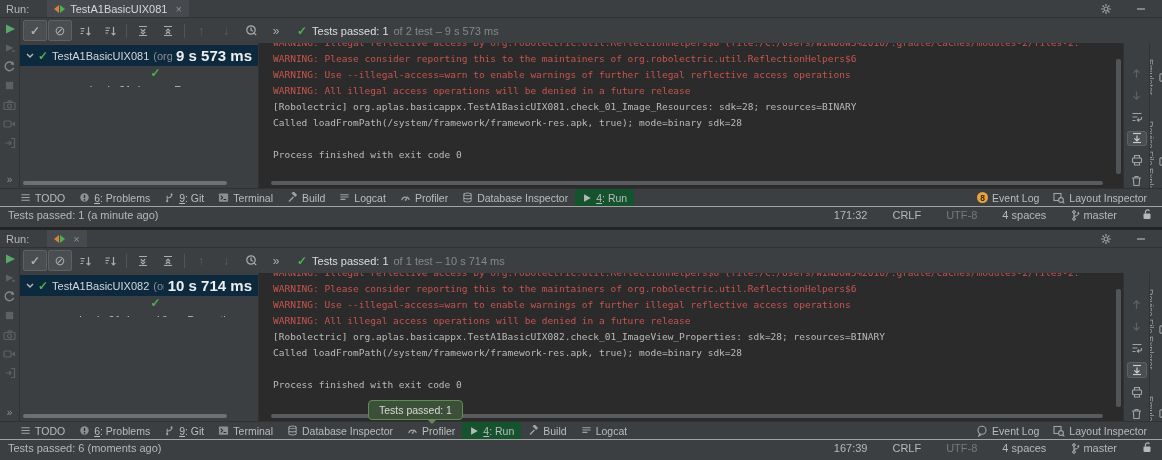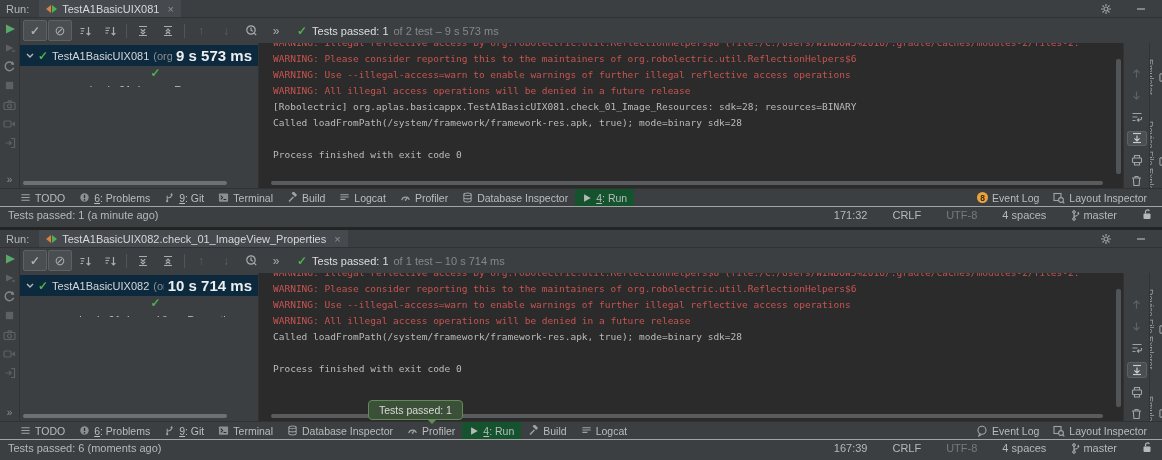--- a/index.html
+++ b/index.html
@@ -1,21 +1,21 @@
 <!DOCTYPE html>
 <html><head>
 <meta charset="utf-8">
 <style>
   html,body{margin:0;padding:0;background:#242424;}
   body{width:1162px;height:460px;overflow:hidden;font-family:"Liberation Sans",sans-serif;font-size:11px;color:#bbbdbf;-webkit-font-smoothing:antialiased;}
   .panel{height:227px;display:flex;flex-direction:column;background:#3c3f41;border-bottom:3px solid #242424;position:relative;}
   .panel.p2{height:230px;border-bottom:0;}
   
   .tabstrip{height:17px;flex:none;display:flex;align-items:center;padding-left:6px;background:#3c3f41;border-bottom:1px solid #323232;position:relative;}
-  .runlabel{color:#b5b8ba;margin-right:10px;}
+  .runlabel{color:#b5b8ba;margin-right:18px;}
   .tab{height:17px;display:flex;align-items:center;gap:5px;padding:0 7px;background:#46494d;color:#d6d8da;cursor:pointer;}
   .cfgicon{display:flex;align-items:center;}
   .cfgicon .tl{width:0;height:0;border-top:4px solid transparent;border-bottom:4px solid transparent;border-right:5px solid #d9823b;}
   .cfgicon .tr{width:0;height:0;border-top:4px solid transparent;border-bottom:4px solid transparent;border-left:5px solid #4db24f;margin-left:1px;}
   .tabclose{color:#8d9093;font-size:11px;margin-left:3px;cursor:pointer;}
   .winbtns{position:absolute;right:16px;top:0;height:17px;display:flex;align-items:center;gap:24px;}
   .winbtn{display:flex;align-items:center;cursor:pointer;color:#9fa3a6;}
   
   .pbody{flex:1;min-height:0;display:flex;position:relative;}
   .leftstrip{width:19px;flex:none;background:#3c3f41;border-right:1px solid #323232;display:flex;flex-direction:column;align-items:center;gap:6px;padding:4px 0 3px;}
@@ -423,21 +423,20 @@
 </div>
 
 <div class="panel p2">
   <div class="tabstrip">
     <span class="runlabel">Run:</span>
     <div class="tab">
       <span class="cfgicon">
           <i class="tl"></i>
           <i class="tr"></i>
         </span>
-      <span>TestA1BasicUIX082.check_01_ImageView_Properties</span>
       <span class="tabclose">×</span>
     </div>
     <div class="winbtns">
       <span class="winbtn">
           <svg width="12" height="12" viewBox="0 0 12 12">
             <circle cx="6" cy="6" r="2" fill="none" stroke="#9fa3a6" stroke-width="1.2"></circle>
             <path d="M6 1v2M6 9v2M1 6h2M9 6h2M2.5 2.5l1.4 1.4M8.1 8.1l1.4 1.4M9.5 2.5L8.1 3.9M3.9 8.1L2.5 9.5" stroke="#9fa3a6" stroke-width="1.2"></path>
           </svg>
         </span>
       <span class="winbtn">
@@ -556,20 +555,21 @@
             <span class="tdur">10 s 714 ms</span>
           </div>
           <div class="hscroll"></div>
         </div>
         <div class="console">
           <div>
               <div class="cline red clip">WARNING: Illegal reflective access by org.robolectric.util.ReflectionHelpers$8 (file:/C:/Users/WINDOWS%2010/.gradle/caches/modules-2/files-2.</div>
               <div class="cline red">WARNING: Please consider reporting this to the maintainers of org.robolectric.util.ReflectionHelpers$6</div>
               <div class="cline red">WARNING: Use --illegal-access=warn to enable warnings of further illegal reflective access operations</div>
               <div class="cline red">WARNING: All illegal access operations will be denied in a future release</div>
+              <div class="cline">[Robolectric] org.aplas.basicappx.TestA1BasicUIX082.check_01_ImageView_Properties: sdk=28; resources=BINARY</div>
               <div class="cline">Called loadFromPath(/system/framework/framework-res.apk, true); mode=binary sdk=28</div>
               <div class="cline">&nbsp;</div>
               <div class="cline">Process finished with exit code 0</div>
             </div>
           <div class="vscroll"></div>
           <div class="hscroll"></div>
         </div>
         <div class="ctoolbar">
           <span class="cb dim">
               <svg width="11" height="11" viewBox="0 0 12 12">

